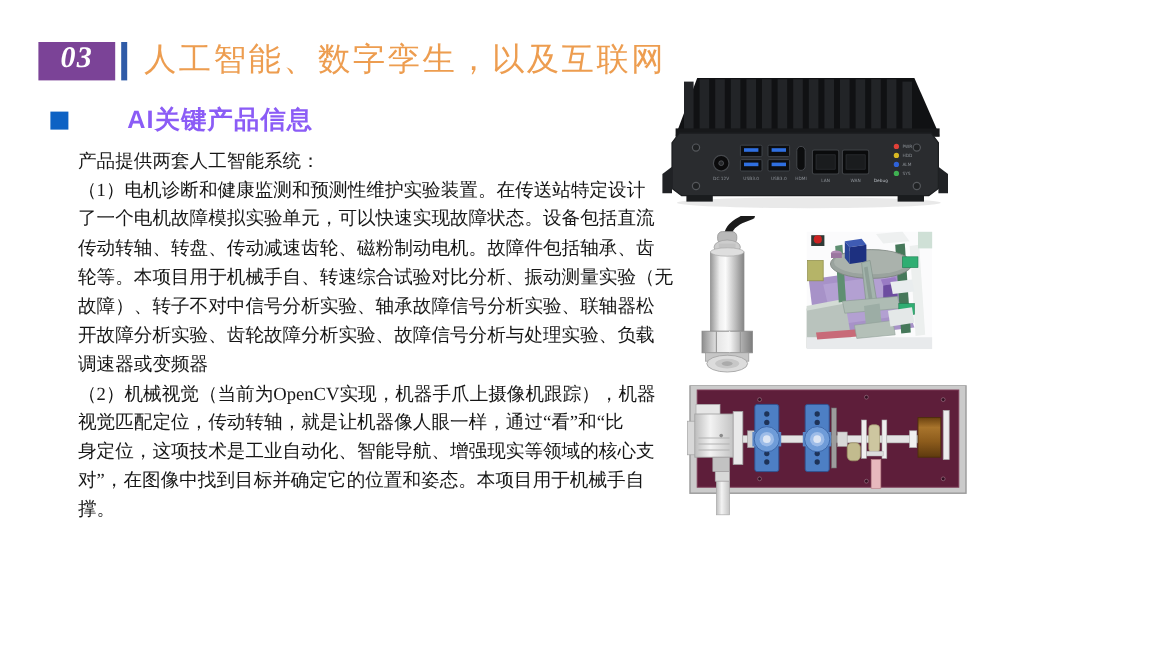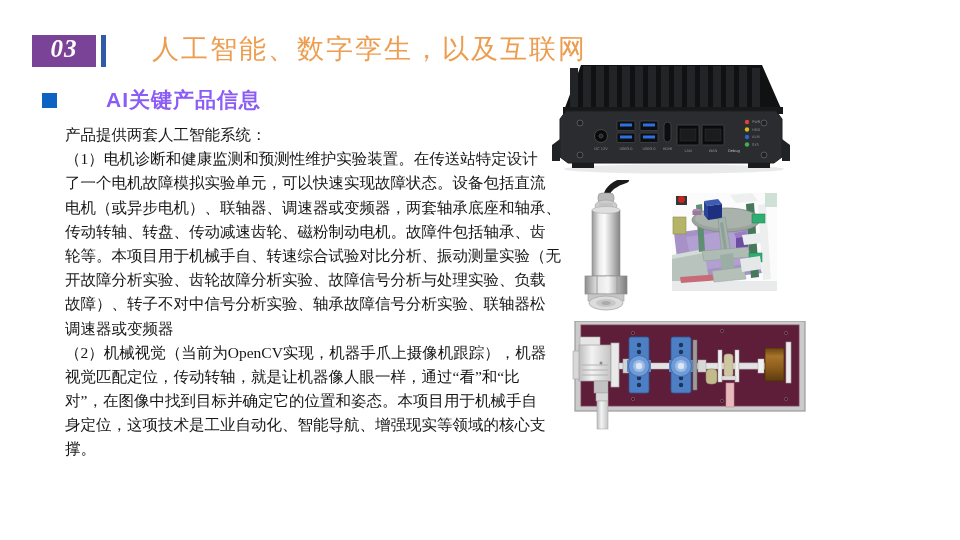--- a/index.html
+++ b/index.html
@@ -5,21 +5,21 @@
   html,body{margin:0;padding:0;background:#888;}
   .slide{position:relative;width:960px;height:540px;background:#ffffff;overflow:hidden;
          font-family:"Liberation Sans","DejaVu Sans",sans-serif;margin:0 auto;}
   
   .badge{position:absolute;left:32px;top:35px;width:64px;height:32px;background:#7b4397;
          color:#ffffff;display:flex;align-items:flex-start;justify-content:center;
          font-family:"Liberation Serif","DejaVu Serif",serif;font-style:italic;font-weight:bold;
          font-size:25px;letter-spacing:1px;}
   .divider{position:absolute;left:101px;top:35px;width:5px;height:32px;background:#2f5ba7;}
   .title{position:absolute;left:120px;top:31px;font-size:27px;color:#ed9d50;
-         letter-spacing:2px;white-space:nowrap;font-weight:500;margin-left:32px;}
+         letter-spacing:2px;white-space:nowrap;font-weight:500;}
   .bullet{position:absolute;left:42px;top:93px;width:15px;height:15px;background:#0d62c4;}
   .heading{position:absolute;left:106px;top:86px;font-size:21px;color:#8b5cf6;
            font-weight:600;letter-spacing:1px;white-space:nowrap;}
   
   .body-text{position:absolute;left:65px;top:123px;width:485px;
              font-family:"Liberation Serif","DejaVu Serif",serif;
              font-size:15.5px;color:#161616;}
   .body-text .line{height:24.2px;line-height:24.2px;white-space:nowrap;}
   
   .img{position:absolute;}
@@ -41,30 +41,29 @@
   <div class="divider"></div>
   <div class="title">人工智能、数字孪生，以及互联网</div>
 
   <div class="bullet"></div>
   <div class="heading">AI关键产品信息</div>
 
   <div class="body-text">
     <div class="line">产品提供两套人工智能系统：</div>
     <div class="line">（1）电机诊断和健康监测和预测性维护实验装置。在传送站特定设计</div>
     <div class="line">了一个电机故障模拟实验单元，可以快速实现故障状态。设备包括直流</div>
-    <div class="line">电机（或异步电机）、联轴器、调速器或变频器，两套轴承底座和轴承、</div>
     <div class="line">传动转轴、转盘、传动减速齿轮、磁粉制动电机。故障件包括轴承、齿</div>
     <div class="line">轮等。本项目用于机械手自、转速综合试验对比分析、振动测量实验（无</div>
+    <div class="line">故障）、转子不对中信号分析实验、轴承故障信号分析实验、联轴器松</div>
     <div class="line">开故障分析实验、齿轮故障分析实验、故障信号分析与处理实验、负载</div>
-    <div class="line">故障）、转子不对中信号分析实验、轴承故障信号分析实验、联轴器松</div>
     <div class="line">调速器或变频器</div>
     <div class="line">（2）机械视觉（当前为OpenCV实现，机器手爪上摄像机跟踪），机器</div>
     <div class="line">视觉匹配定位，传动转轴，就是让机器像人眼一样，通过“看”和“比</div>
+    <div class="line">身定位，这项技术是工业自动化、智能导航、增强现实等领域的核心支</div>
     <div class="line">对”，在图像中找到目标并确定它的位置和姿态。本项目用于机械手自</div>
-    <div class="line">身定位，这项技术是工业自动化、智能导航、增强现实等领域的核心支</div>
     <div class="line">撑。</div>
   </div>
 
   <div class="img img-pc">
     <svg viewBox="0 0 242 118" width="242" height="118">
       <ellipse cx="124" cy="112" rx="110" ry="4.5" fill="#dadada" opacity="0.6"></ellipse>
 
       <polygon points="13,56 31,8 212,8 233,56" fill="#101113"></polygon>
       <g fill="#222427">
         <rect x="20" y="11" width="8" height="44"></rect>

